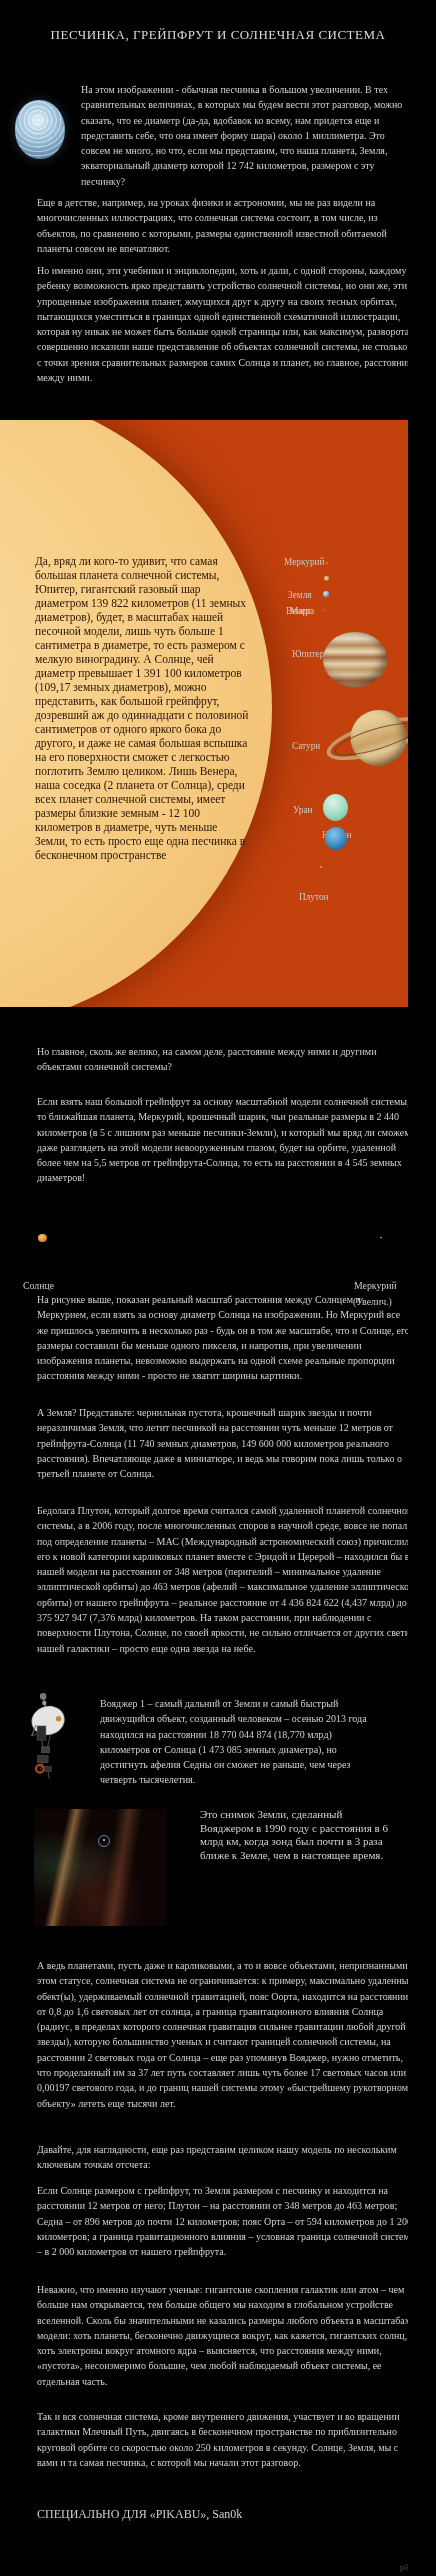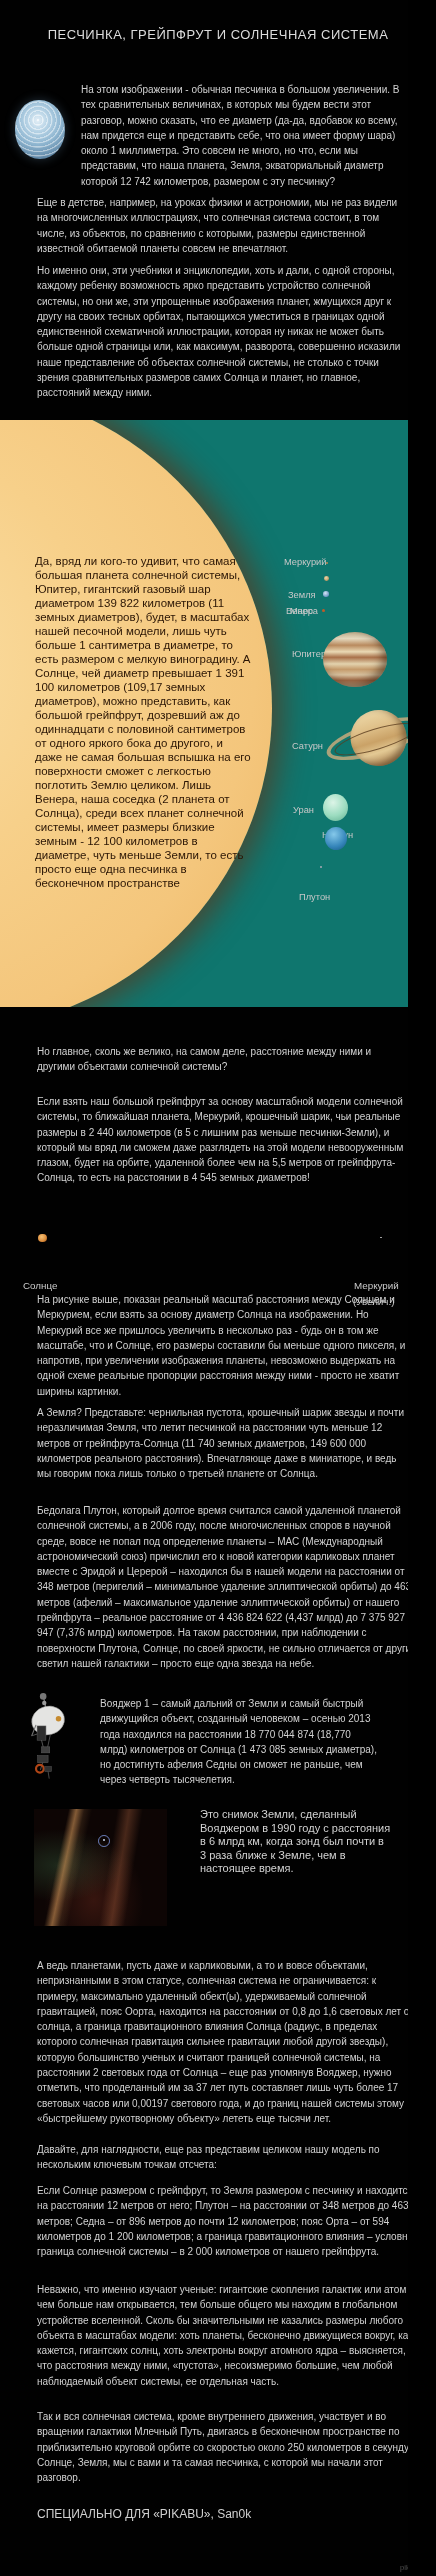--- a/index.html
+++ b/index.html
@@ -1,29 +1,29 @@
 <!DOCTYPE html>
 <html style="font-size:8.7px"><head>
 <meta charset="utf-8">
 <style>
   html,body{margin:0;padding:0;background:#000;}
   #page{position:relative;width:408px;height:2576px;background:#010101;overflow:hidden;
-        font-family:Liberation Sans, sans-serif;color:#d4d4d4;}
+        font-family:Liberation Serif, serif;color:#d4d4d4;}
   .abs{position:absolute;}
   .para{font-size:10px;line-height:15.3px;color:#d2d2d2;text-align:left;}
   h1.title{position:absolute;left:0;top:27px;width:436px;margin:0;text-align:center;
            font-size:13px;font-weight:normal;letter-spacing:0.5px;color:#dcdcdc;}
   
   .sand{left:15.3px;top:100px;width:50px;height:59px;border-radius:48% 52% 50% 50%;
         background:
           repeating-radial-gradient(circle at 46% 34%, rgba(255,255,255,.45) 0 0.8px, rgba(140,180,210,.12) 1.6px 4.4px),
           radial-gradient(circle at 45% 35%, #eef6fb 0%, #bcd7e8 22%, #8fb6d0 50%, #5d84a3 78%, #2c4862 100%);
         box-shadow:0 0 11px rgba(140,190,235,.25);}
   
-  #sun-section{left:0;top:420px;width:436px;height:587px;overflow:hidden;background:#0f766e;}
+  #sun-section{left:0;top:420px;width:436px;height:587px;overflow:hidden;background:#c2410c;}
   .sun-disc{position:absolute;left:-371px;top:-33px;width:643px;height:643px;border-radius:50%;
         background:radial-gradient(circle at 38% 42%, #fbe0a6 0%, #f7d08a 40%, #f4c67c 70%, #efba6a 88%, #a85415 96%, #401000 99%, #1a0500 100%);
         box-shadow:0 0 30px 9.8px rgba(120,32,0,.55);}
   .sun-text{position:absolute;left:35px;top:134px;width:217px;font-size:11.5px;line-height:14px;
         color:#2a1504;text-align:left;}
   .plabel{position:absolute;font-size:9.3px;color:#c8c8c8;}
   .dot{position:absolute;border-radius:50%;}
   .jupiter{position:absolute;left:323px;top:212px;width:64px;height:55px;border-radius:50%;
         background:linear-gradient(180deg,#c9b896 0%,#e6dabf 12%,#b98a5e 24%,#ead9b4 36%,#a9714a 46%,#e3d3ae 58%,#c49a6b 68%,#d9c3a0 78%,#a96f4a 88%,#cbb391 100%);
         box-shadow:inset -4.4px -3.3px 8.7px rgba(40,20,5,.5);}

